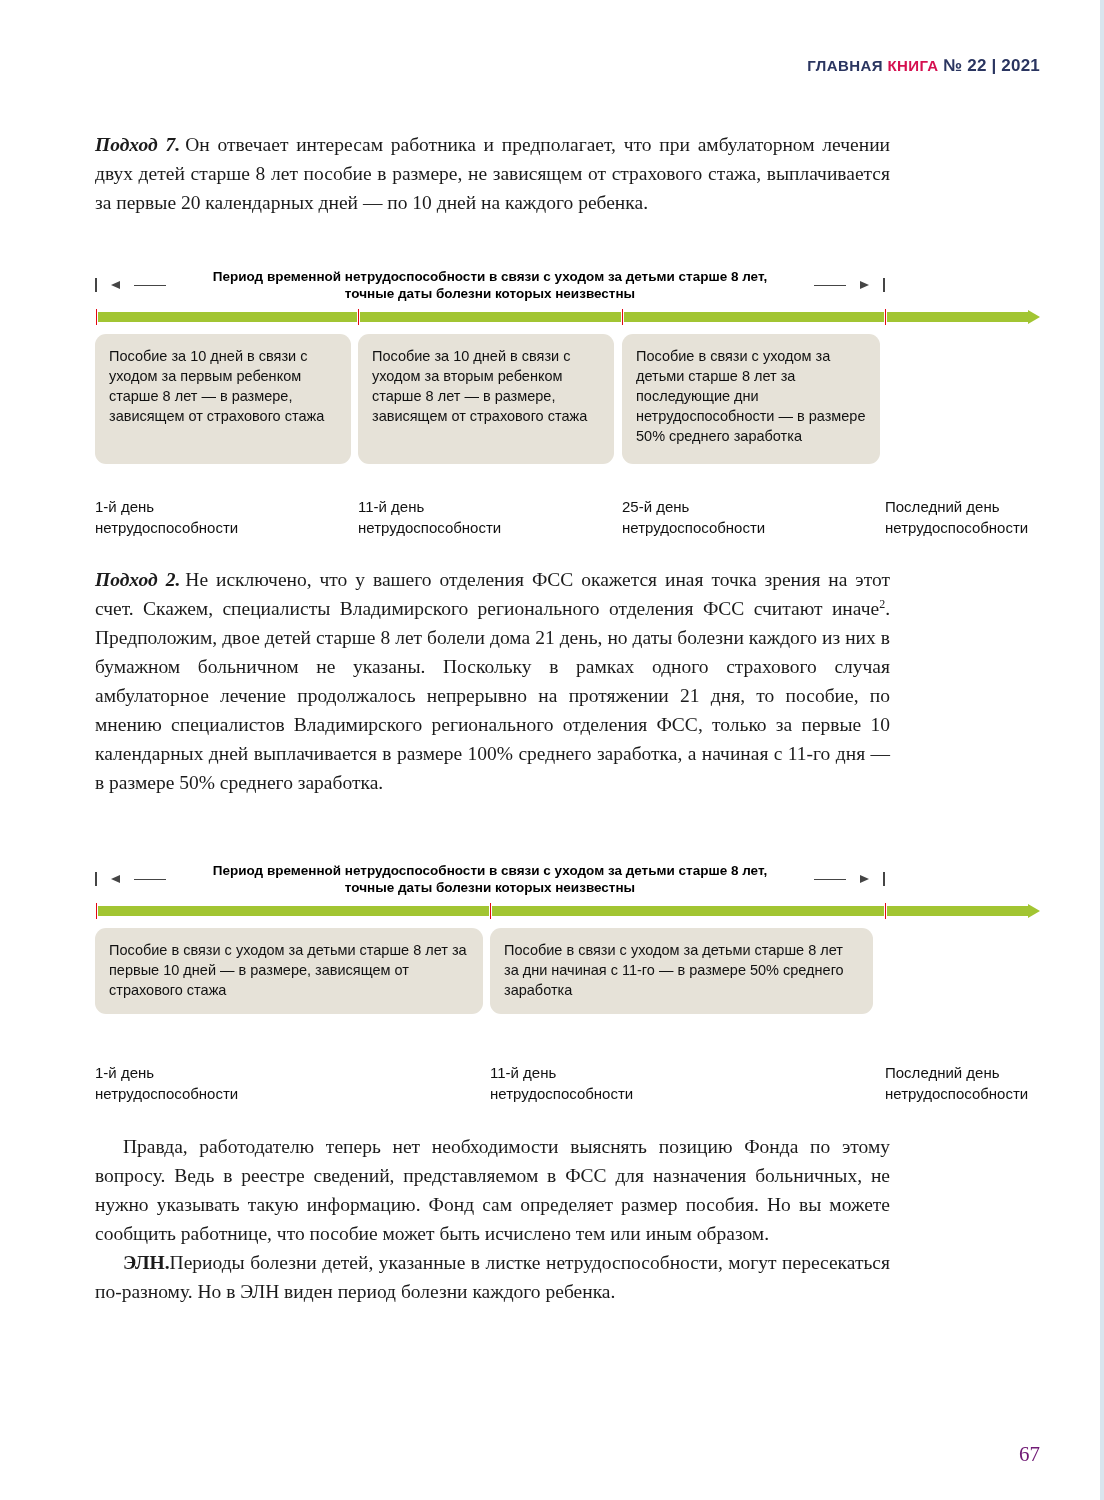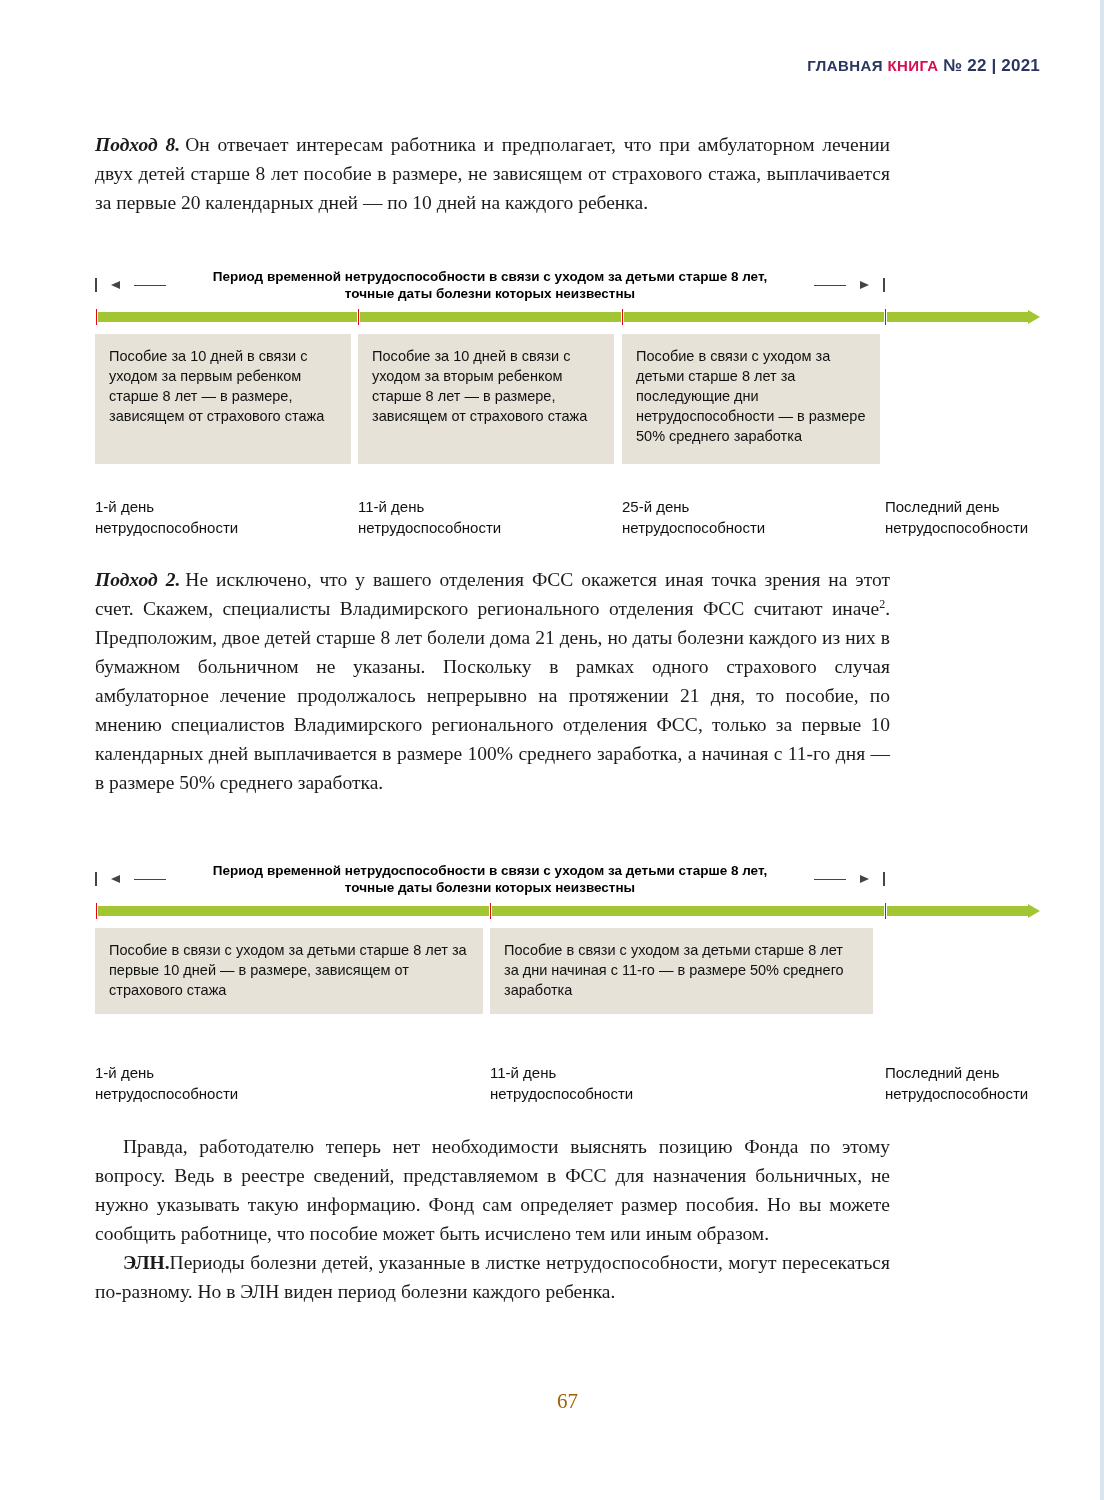--- a/index.html
+++ b/index.html
@@ -38,49 +38,49 @@
   .tl-title { flex:0 0 auto; max-width:620px; padding:0 10px; text-align:center;
               font-weight:bold; font-size:13.5px; line-height:17px; color:#000; }
   .tl-bar { position:relative; margin-top:10px; height:10px; background:#a2c532; width:933px; }
   .tl-bar .tip { position:absolute; right:-12px; top:-2px; width:0; height:0;
                  border-top:7px solid transparent; border-bottom:7px solid transparent;
                  border-left:12px solid #a2c532; }
   .tick { position:absolute; top:-3px; width:3px; height:16px; background:#e30613;
           border-left:1px solid #fff; border-right:1px solid #fff; }
   .tl-boxes { position:relative; margin-top:12px; }
   .tl-box { position:absolute; top:0; height:100%; background:#e6e2d8;
-            padding:12px 14px; font-size:14.5px; line-height:20px; }
+            padding:12px 14px; font-size:14.5px; line-height:20px;border-radius:11px; }
   .tl-labels { position:relative; height:46px; font-size:15px; line-height:21px; }
   .tl-labels.gap-1 { margin-top:32px; }
   .tl-labels.gap-2 { margin-top:48px; }
   .tl-label { position:absolute; top:0; white-space:pre-line; }
 
   
   .footnote { position:absolute; left:905px; top:1342px; width:200px;
               font-family:"Liberation Sans", sans-serif; font-size:13.5px; line-height:19px; }
   .fn-marker { font-weight:bold; color:#2a3560; padding-right:4px; }
   .fn-link { color:#4f81a8; text-decoration:none; word-break:break-all; }
-  .page-num { position:absolute; top:1389px; left:95px; width:945px; text-align:center;
-              font-size:21px; color:#a16207; }
+  .page-num { position:absolute; top:1442px; left:95px; width:945px; text-align:right;
+              font-size:21px; color:#701a75; }
 </style>
 </head>
 <body>
 
 <div class="page">
 
   <div class="edge-strip"></div>
 
   <div class="header">
     <span>ГЛАВНАЯ</span>
     <span class="brand-red">КНИГА</span>
     <span class="issue">№ 22 | 2021</span>
   </div>
 
   <div class="col" style="top:130px">
-    <p class="body"><span class="lead">Подход 8.</span><span>Он отвечает интересам работника и предполагает, что при амбулаторном лечении двух детей старше 8 лет пособие в размере, не зависящем от страхового стажа, выплачивается за первые 20 календарных дней — по 10 дней на каждого ребенка.</span></p>
+    <p class="body"><span class="lead">Подход 7.</span><span>Он отвечает интересам работника и предполагает, что при амбулаторном лечении двух детей старше 8 лет пособие в размере, не зависящем от страхового стажа, выплачивается за первые 20 календарных дней — по 10 дней на каждого ребенка.</span></p>
   </div>
 
   <section class="diagram" style="top:268px">
     <div class="tl-arrow-row">
       <span class="tl-cap"></span>
       <span class="tl-head left"></span>
       <span class="tl-line"></span>
       <div class="tl-title">Период временной нетрудоспособности в связи с уходом за детьми старше 8 лет, точные даты болезни которых неизвестны</div>
       <span class="tl-line"></span>
       <span class="tl-head right"></span>

